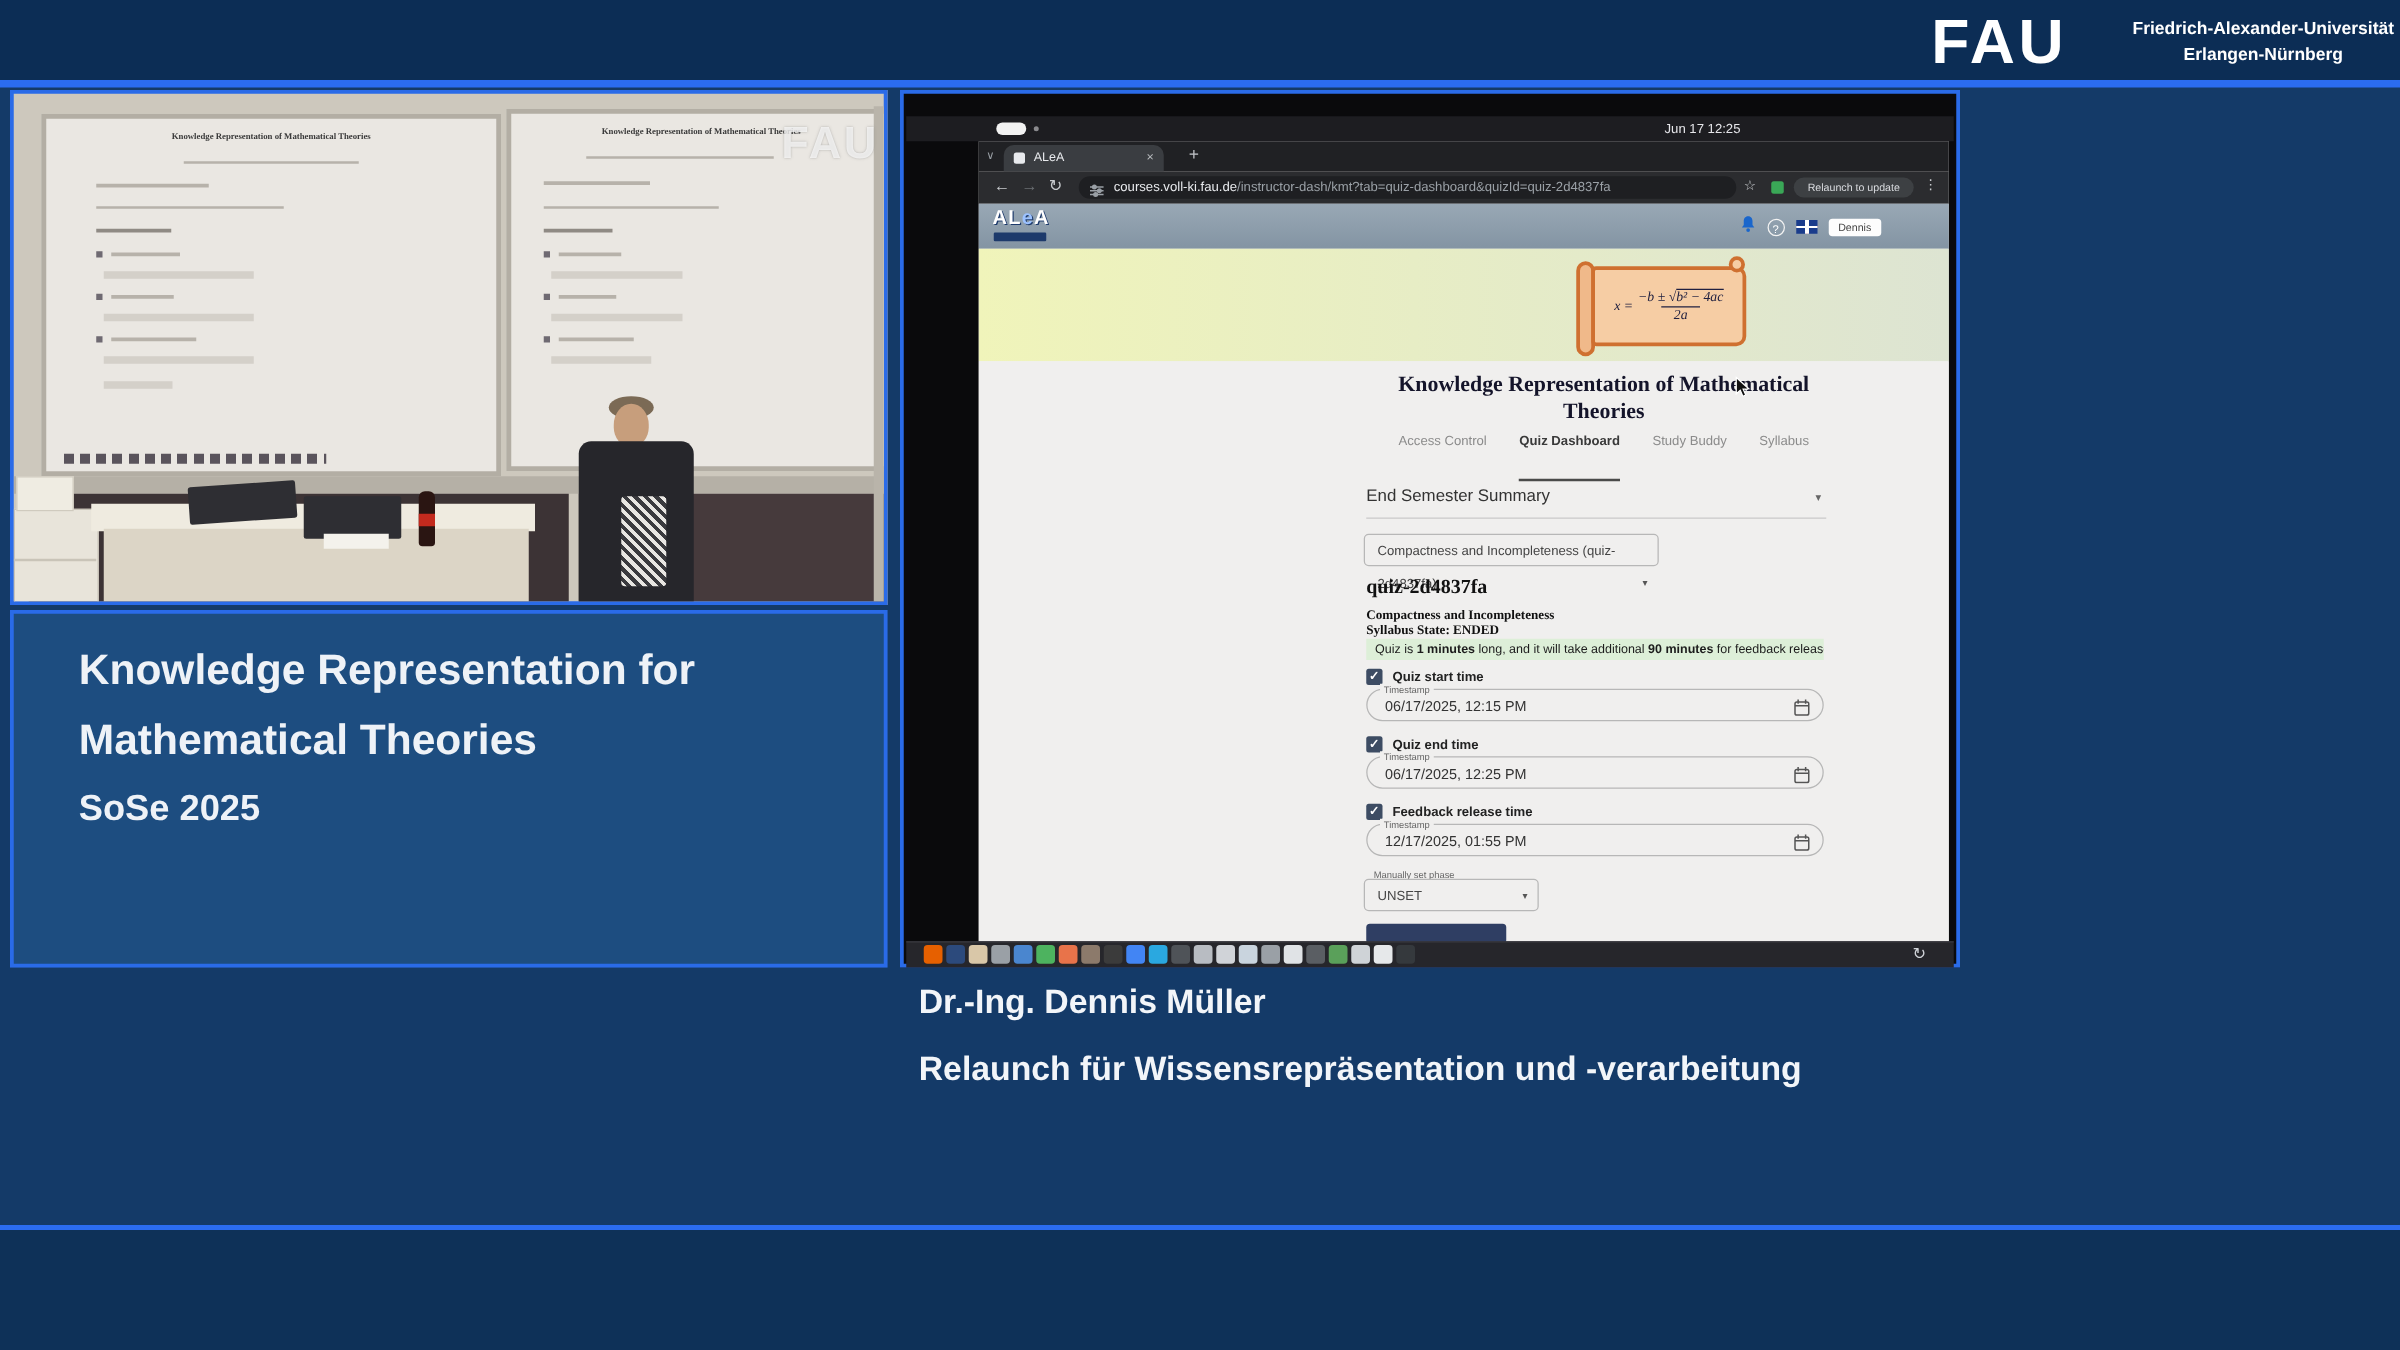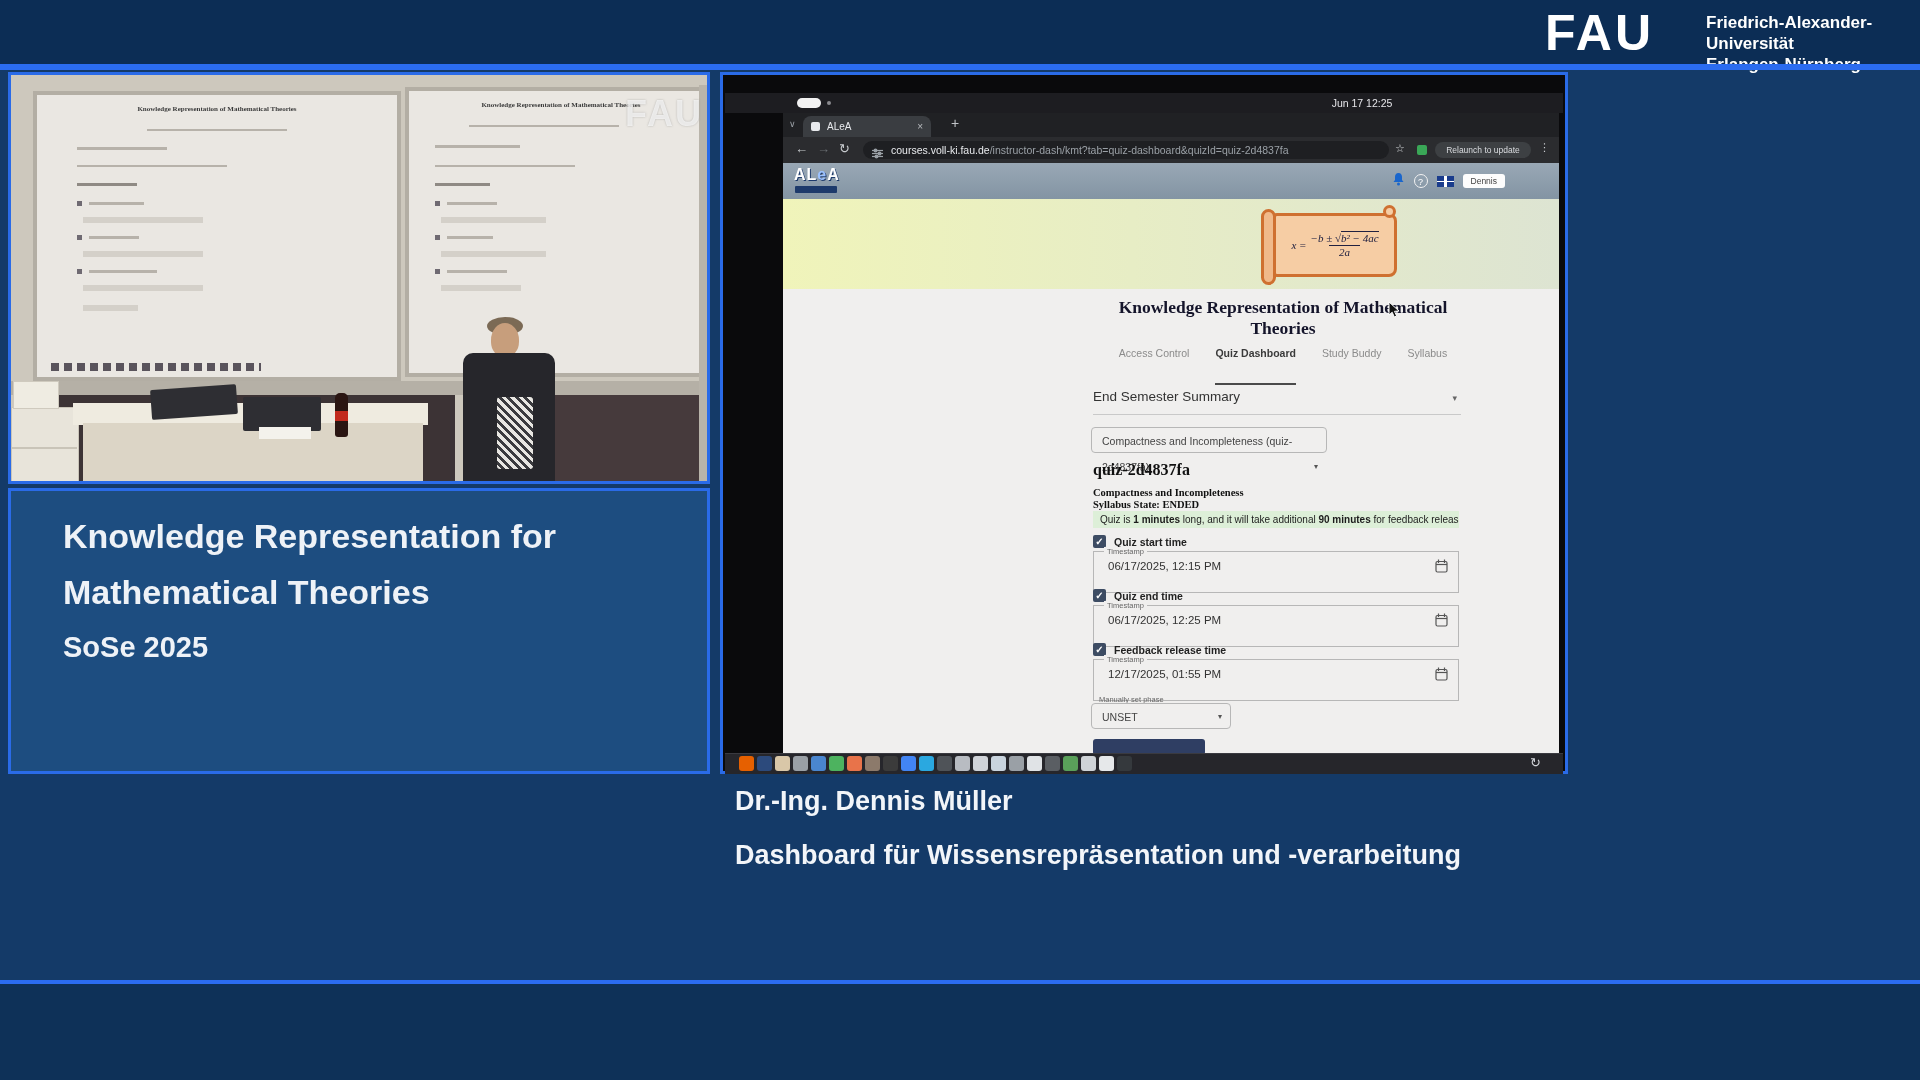--- a/index.html
+++ b/index.html
@@ -4,21 +4,21 @@
 <style>
   html,body{margin:0;padding:0;background:#0b2545;}
   .stage{position:relative;width:1920px;height:1080px;background:#143a68;overflow:hidden;
          font-family:"Liberation Sans",sans-serif;}
 
   
   .topband{position:absolute;left:0;top:0;width:1920px;height:64px;background:#0c2d55;}
   .top-hr{position:absolute;left:0;top:64px;width:1920px;height:6px;background:#2b6cf0;}
   .fau-logo{position:absolute;left:1545px;top:6px;width:150px;height:54px;color:#fff;
             font-size:50px;font-weight:800;letter-spacing:3px;line-height:54px;}
-  .fau-uni{position:absolute;left:1706px;top:12px;color:#fff;font-size:17px;font-weight:600;line-height:21px;}
+  .fau-uni{position:absolute;left:1706px;top:12px;color:#fff;font-size:14px;font-weight:600;line-height:21px;text-align:center;}
 
   
   .video-panel{position:absolute;left:8px;top:72px;width:702px;height:412px;background:#cdc8bd;
                border:3px solid #2a6be8;box-sizing:border-box;overflow:hidden;}
   .screen{position:absolute;background:#eae7e2;border:4px solid #b3aea4;box-sizing:border-box;}
   .screen1{left:22px;top:16px;width:368px;height:290px;}
   .screen2{left:394px;top:12px;width:312px;height:290px;}
   .mini-h{display:block;text-align:center;margin-top:10px;font-family:"Liberation Serif",serif;
           font-weight:700;font-size:7px;color:#3b3b3b;}
   .bar{position:absolute;background:#b7b2aa;height:3px;}
@@ -140,21 +140,21 @@
              font-weight:700;font-size:10.5px;color:#111;}
   .quiz-state{position:absolute;left:310px;top:210px;font-family:"Liberation Serif",serif;
               font-weight:700;font-size:10.5px;color:#111;}
   .info-banner{position:absolute;left:310px;top:222px;width:366px;height:17px;background:#ddefd8;
                font-size:10px;color:#1c1c1c;line-height:17px;padding-left:7px;box-sizing:border-box;
                white-space:nowrap;overflow:hidden;}
   .cb-row{position:absolute;left:310px;display:flex;align-items:center;gap:8px;
           font-size:10.5px;font-weight:700;color:#222;}
   .cbx{width:13px;height:13px;border-radius:2px;background:#3d4c63;color:#fff;font-size:10px;
        line-height:13px;text-align:center;}
-  .fieldset{position:absolute;left:310px;width:366px;height:42px;border:1px solid #b7b7b7;border-radius:0;
+  .fieldset{position:absolute;left:310px;width:366px;height:26px;border:1px solid #b7b7b7;border-radius:14px;
             box-sizing:border-box;}
   .flabel{position:absolute;left:10px;top:-5px;font-size:7.5px;color:#666;background:#f0efee;padding:0 3px;}
   .fval{position:absolute;left:14px;top:8px;font-size:11.5px;color:#333;}
   .fcal{position:absolute;right:10px;top:7px;}
   .cb1{top:246px;} .fs1{top:262px;}
   .cb2{top:300px;} .fs2{top:316px;}
   .cb3{top:354px;} .fs3{top:370px;}
   .phase-label{position:absolute;left:316px;top:406px;font-size:7.5px;color:#666;}
   .phase-select{position:absolute;left:308px;top:414px;width:140px;height:26px;border:1px solid #b7b7b7;
                 border-radius:4px;font-size:10.5px;color:#444;line-height:26px;padding-left:10px;
@@ -444,21 +444,21 @@
     </div>
 
     <span class="cursor">
       <svg width="13" height="18" viewBox="0 0 13 18">
           <path d="M1 1 L1 14 L4.2 11.2 L6.3 16 L8.6 15 L6.5 10.3 L11 10 Z" fill="#111" stroke="#fff" stroke-width="1"></path>
         </svg>
     </span>
   </div>
 
   <div class="speaker1">Dr.-Ing. Dennis Müller</div>
-  <div class="speaker2">Dashboard für Wissensrepräsentation und -verarbeitung</div>
+  <div class="speaker2">Relaunch für Wissensrepräsentation und -verarbeitung</div>
 
   <div class="bottom-hr"></div>
   <div class="bottomband">
     
     
   </div>
 
 </div>
 
 </body></html>

